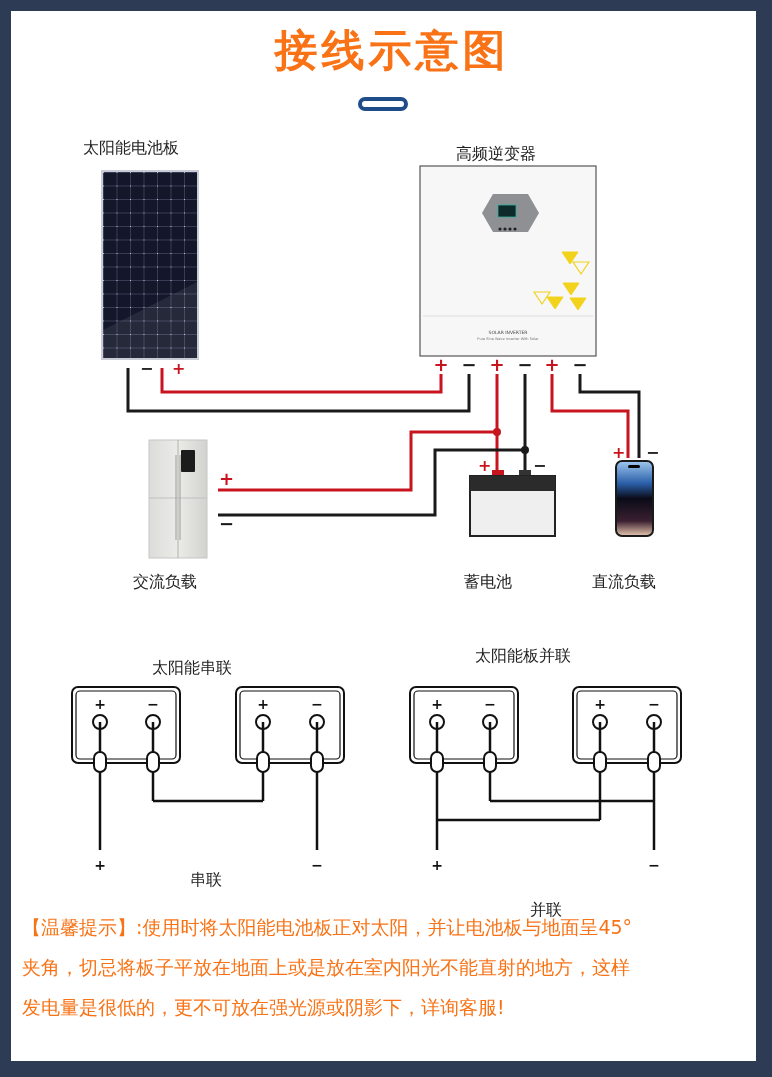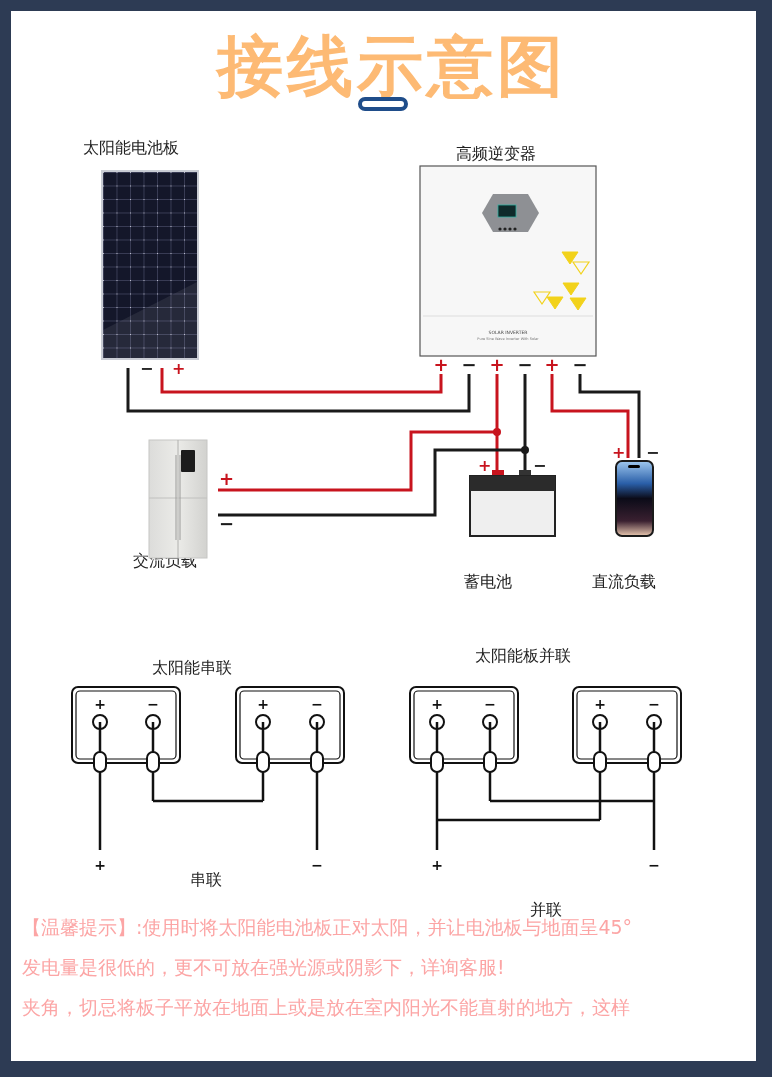--- a/index.html
+++ b/index.html
@@ -9,46 +9,46 @@
     font-family: "DejaVu Sans", "Liberation Sans", sans-serif;
     position: relative; overflow: hidden;
   }
   .panel {
     position: absolute; left: 11px; top: 11px;
     width: 745px; height: 1050px;
     background: #ffffff;
   }
   .title {
     position: absolute; left: 0; right: 0; top: 22px;
-    text-align: center; font-size: 66px; font-weight: bold;
-    color: #fdba74; letter-spacing: 4px; padding-left: 12px;
+    text-align: center; font-size: 43px; font-weight: bold;
+    color: #f97316; letter-spacing: 4px; padding-left: 12px;
   }
   .pill {
     position: absolute; left: 358px; top: 97px;
     width: 50px; height: 14px; border: 4px solid #1f4d8a;
     border-radius: 11px; box-sizing: border-box;
   }
   .lbl { position: absolute; font-size: 16px; color: #222; }
   svg { position: absolute; left: 0; top: 0; }
   .tip {
     position: absolute; left: 22px; top: 907px; width: 720px;
-    font-size: 19px; line-height: 40px; color: #fca5a5;
+    font-size: 19px; line-height: 40px; color: #f97316;
   }
 </style>
 </head>
 <body>
 
 <div class="panel"></div>
 
 <div class="title">接线示意图</div>
 <div class="pill"></div>
 
 <div class="lbl" style="left:83px;top:138px;">太阳能电池板</div>
 <div class="lbl" style="left:456px;top:144px;">高频逆变器</div>
-<div class="lbl" style="left:133px;top:551px;">交流负载</div>
+<div class="lbl" style="left:133px;top:572px;">交流负载</div>
 <div class="lbl" style="left:464px;top:572px;">蓄电池</div>
 <div class="lbl" style="left:592px;top:572px;">直流负载</div>
 <div class="lbl" style="left:152px;top:646px;margin-top:12px;">太阳能串联</div>
 <div class="lbl" style="left:475px;top:646px;">太阳能板并联</div>
 <div class="lbl" style="left:190px;top:850px;margin-top:20px;">串联</div>
 <div class="lbl" style="left:530px;top:900px;">并联</div>
 
 <svg width="772" height="1077" viewBox="0 0 772 1077">
   <defs>
     <pattern id="cells" x="103" y="172" width="13.5" height="13.5" patternUnits="userSpaceOnUse">
@@ -207,15 +207,15 @@
     <text x="490" y="709">−</text>
     <text x="600" y="709">+</text>
     <text x="654" y="709">−</text>
     <text x="437" y="870">+</text>
     <text x="654" y="870">−</text>
   </g>
 </svg>
 
 <div class="tip">
   <div>【温馨提示】:使用时将太阳能电池板正对太阳，并让电池板与地面呈45°</div>
+  <div>夹角，切忌将板子平放在地面上或是放在室内阳光不能直射的地方，这样</div>
   <div>发电量是很低的，更不可放在强光源或阴影下，详询客服!</div>
-  <div>夹角，切忌将板子平放在地面上或是放在室内阳光不能直射的地方，这样</div>
 </div>
 
 </body></html>

